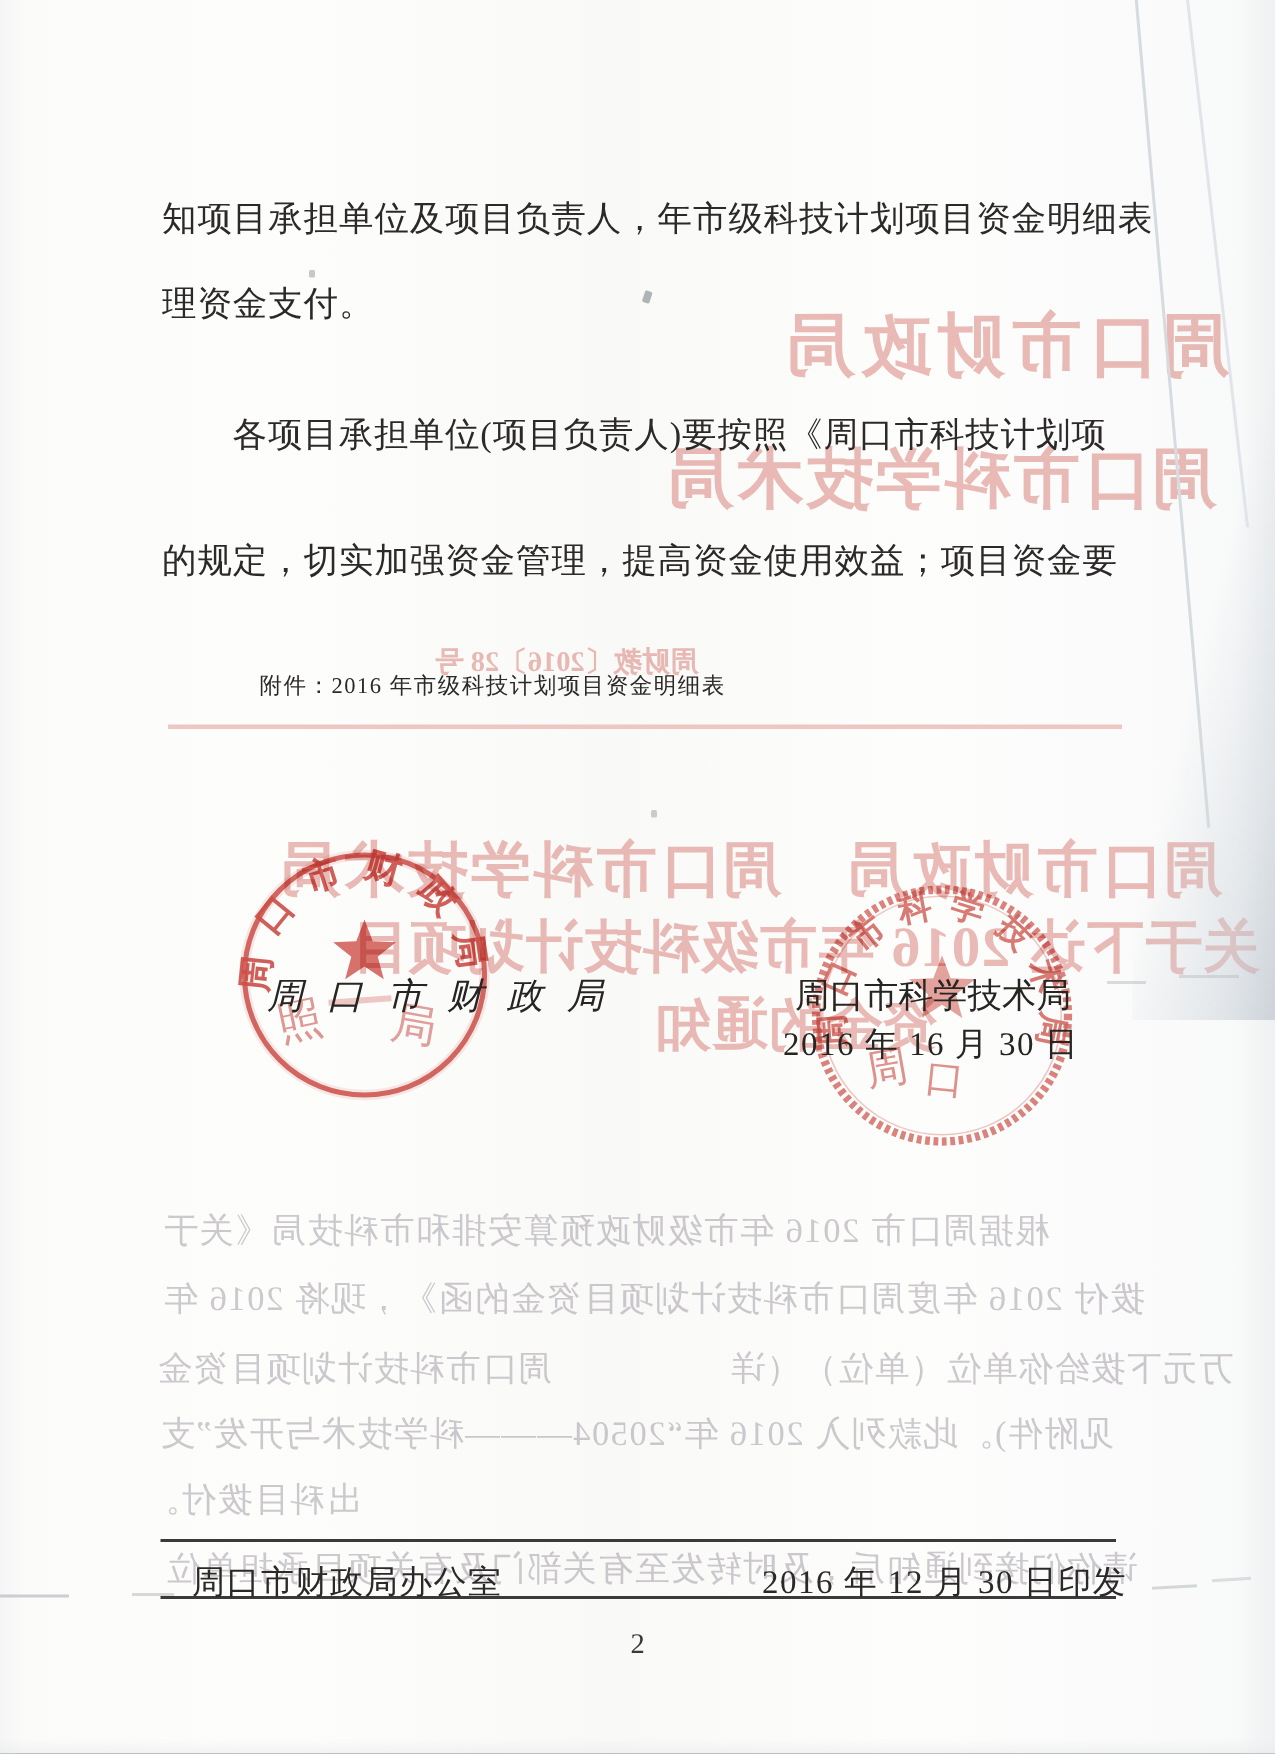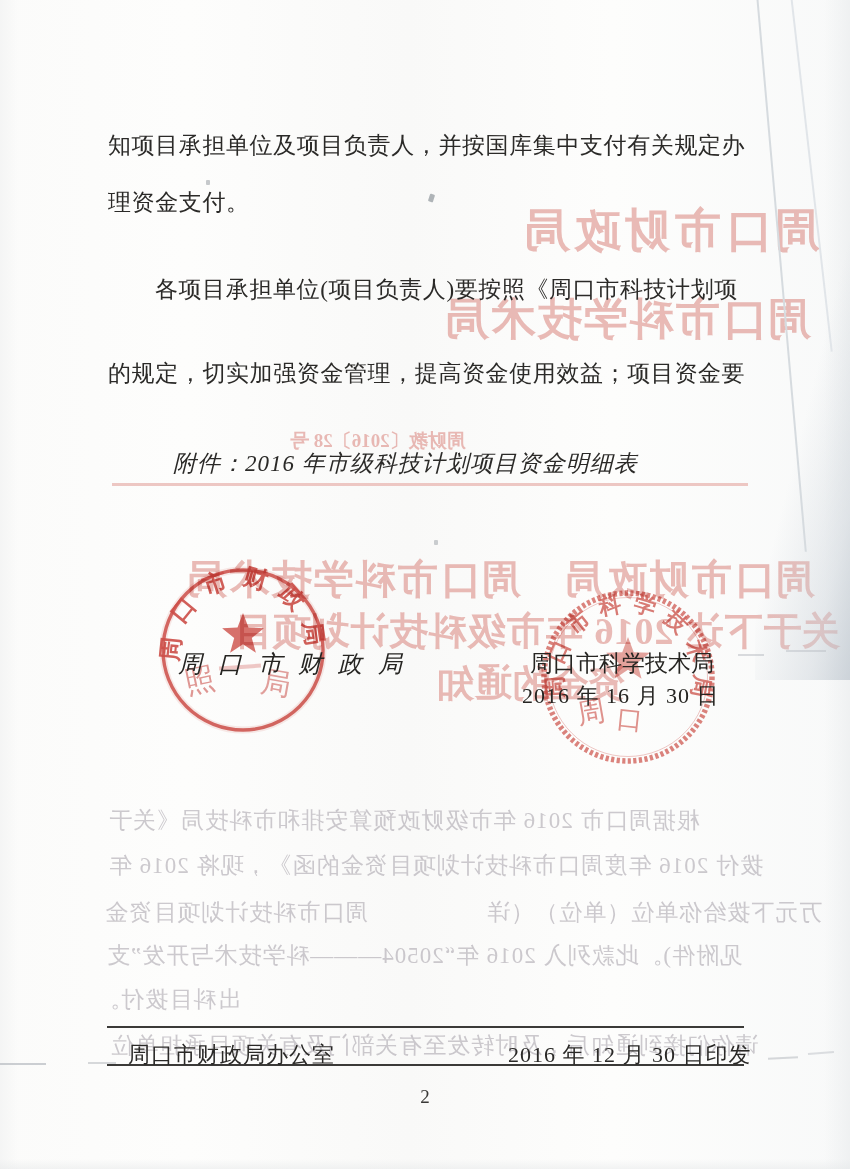--- a/index.html
+++ b/index.html
@@ -9,21 +9,21 @@
       linear-gradient(90deg, rgba(232,234,235,.35) 0px, rgba(252,252,251,0) 18px),
       linear-gradient(270deg, rgba(228,231,233,.45) 0px, rgba(252,252,251,0) 26px),
       linear-gradient(0deg, rgba(230,232,233,.5) 0px, rgba(252,252,251,0) 10px),
       linear-gradient(90deg,#fbfbfa 0%,#fdfdfc 22%,#f9f9f8 48%,#fdfdfc 72%,#f8f9f9 100%);
     font-family:"Liberation Serif","DejaVu Serif",serif;
   }
   .abs{position:absolute;white-space:nowrap;}
   
   .body-line{left:108px;width:660px;font-size:23px;letter-spacing:.6px;color:#2b2a28;z-index:40;}
   .indent{padding-left:47px;margin-top:30px;}
-  .attach{left:173px;top:448px;font-size:23px;letter-spacing:1px;color:#2b2a28;z-index:40;font-style:italic;}
+  .attach{left:173px;top:448px;font-size:15px;letter-spacing:1px;color:#2b2a28;z-index:40;}
   .sig{color:#262522;z-index:40;}
   .footer-text{color:#2a2927;z-index:45;}
   .rule{position:absolute;background:#3b3a38;z-index:44;}
   .pagenum{left:0;right:0;top:1086px;text-align:center;font-size:19px;color:#3a3937;z-index:45;}
   
   .mirror{transform:scaleX(-1);}
   .bleed-red{color:rgba(217,130,122,.55);font-weight:bold;z-index:10;}
   .bleed-red-big{color:rgba(214,120,112,.5);font-weight:bold;z-index:10;}
   .bleed-gray{color:rgba(156,150,160,.5);z-index:10;font-size:23px;letter-spacing:1px;}
   .bleed-rule{position:absolute;left:112px;top:483px;width:636px;height:2.5px;background:#edc7c3;z-index:10;}
@@ -50,21 +50,21 @@
   <div class="abs mirror bleed-red-big" style="left:436px;top:658px;font-size:38px;">资金的通知</div>
 
   <div class="abs mirror bleed-gray" style="left:108px;top:805px;">根据周口市 2016 年市级财政预算安排和市科技局《关于</div>
   <div class="abs mirror bleed-gray" style="left:108px;top:850px;">拨付 2016 年度周口市科技计划项目资金的函》，现将 2016 年</div>
   <div class="abs mirror bleed-gray" style="left:104px;top:897px;">周口市科技计划项目资金</div>
   <div class="abs mirror bleed-gray" style="left:486px;top:897px;">万元下拨给你单位（单位）（详</div>
   <div class="abs mirror bleed-gray" style="left:106px;top:940px;">见附件)。此款列入 2016 年“20504———科学技术与开发”支</div>
   <div class="abs mirror bleed-gray" style="left:96px;top:984px;">出科目拨付。</div>
   <div class="abs mirror bleed-gray" style="left:110px;top:1030px;">请你们接到通知后，及时转发至有关部门及有关项目承担单位</div>
 
-  <div class="abs body-line" style="top:130px;">知项目承担单位及项目负责人，并按国库集中支付有关规定办</div>
+  <div class="abs body-line" style="top:130px;">知项目承担单位及项目负责人，年市级科技计划项目资金明细表</div>
   <div class="abs body-line" style="top:187px;">理资金支付。</div>
   <div class="abs body-line indent" style="top:244px;">各项目承担单位(项目负责人)要按照《周口市科技计划项</div>
   <div class="abs body-line" style="top:358px;">的规定，切实加强资金管理，提高资金使用效益；项目资金要</div>
 
   <div class="abs attach">附件：2016 年市级科技计划项目资金明细表</div>
 
   <div class="abs sig" style="left:178px;top:648px;font-size:24px;letter-spacing:5px;font-style:italic;">周 口 市 财 政 局</div>
   <div class="abs sig" style="left:530px;top:648px;font-size:23px;">周口市科学技术局</div>
   <div class="abs sig" style="left:522px;top:681px;font-size:22px;letter-spacing:1px;">2016 年 16 月 30 日</div>
 

